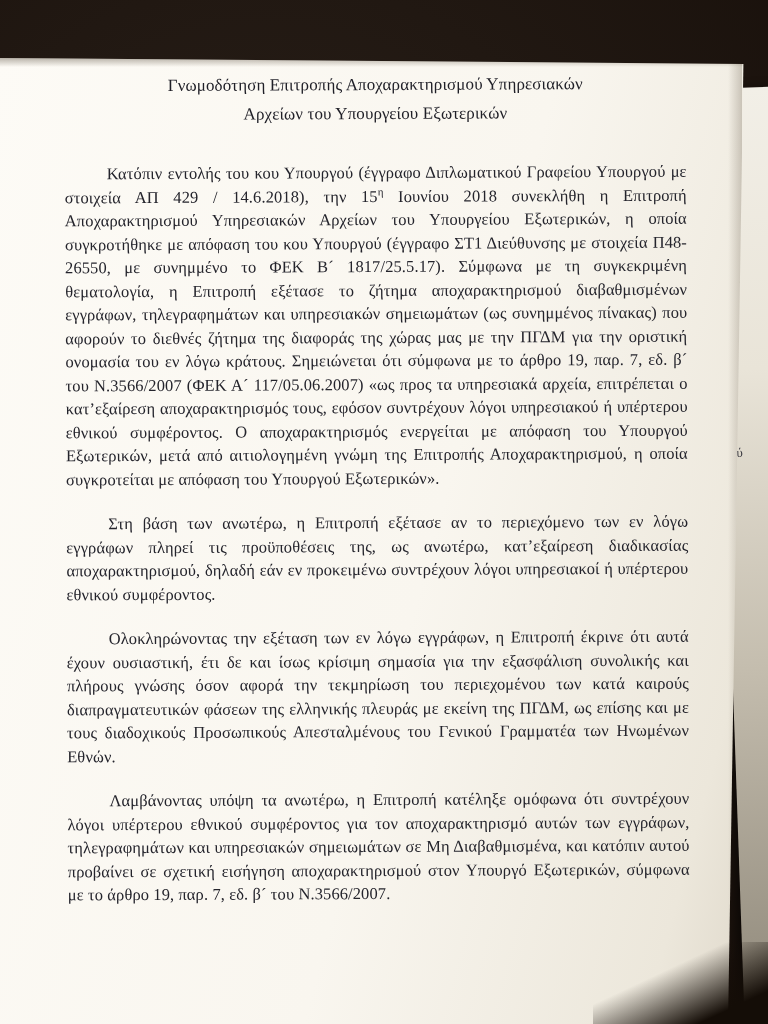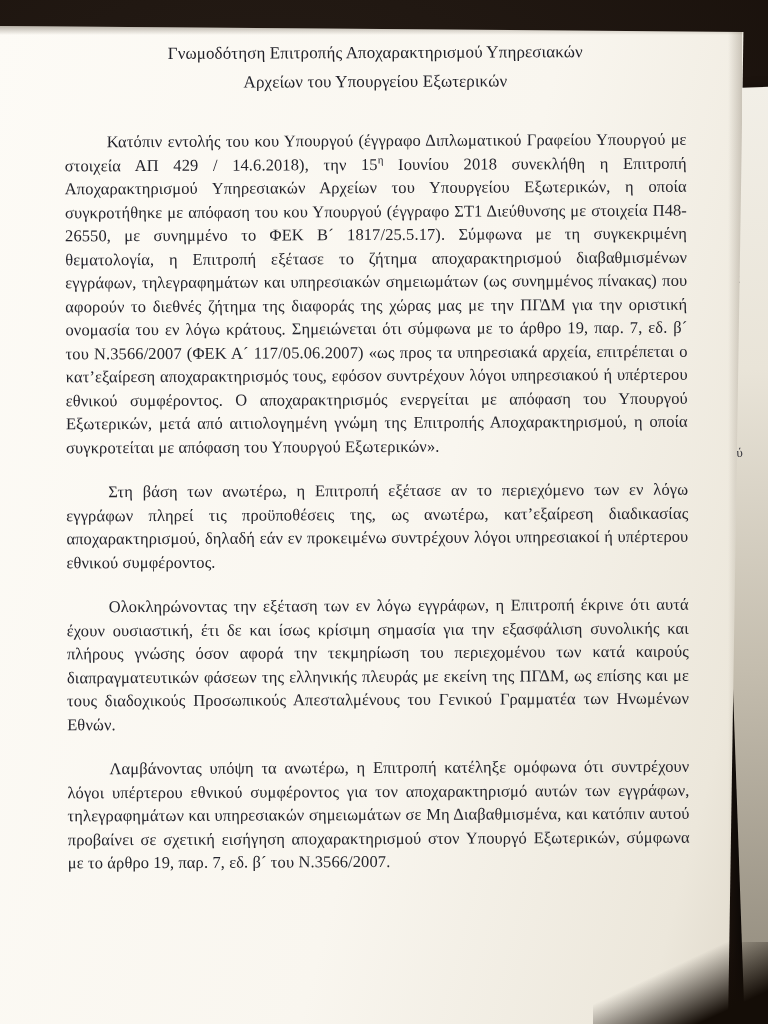--- a/index.html
+++ b/index.html
@@ -43,20 +43,21 @@
   .fragment:nth-child(11) { margin-top: 20px; }
   .fragment:nth-child(12) { margin-top: 22px; }
   .fragment:nth-child(13) { margin-top: 6px; }
 
   
   .paper {
     position: absolute;
     inset: 0;
     clip-path: polygon(0 26px, 96.8% 32px, 94.8% 100%, 0 100%);
     background: linear-gradient(105deg, #fdfbf6 0%, #f9f6ef 55%, #ece7db 88%, #dcd5c7 100%);
+    margin-top: 32px;
   }
   .top-curl {
     position: absolute;
     top: 26px;
     left: 0;
     width: 97%;
     height: 9px;
     background: linear-gradient(to bottom, rgba(58,44,25,0.35), rgba(58,44,25,0));
   }
   .right-curl {

